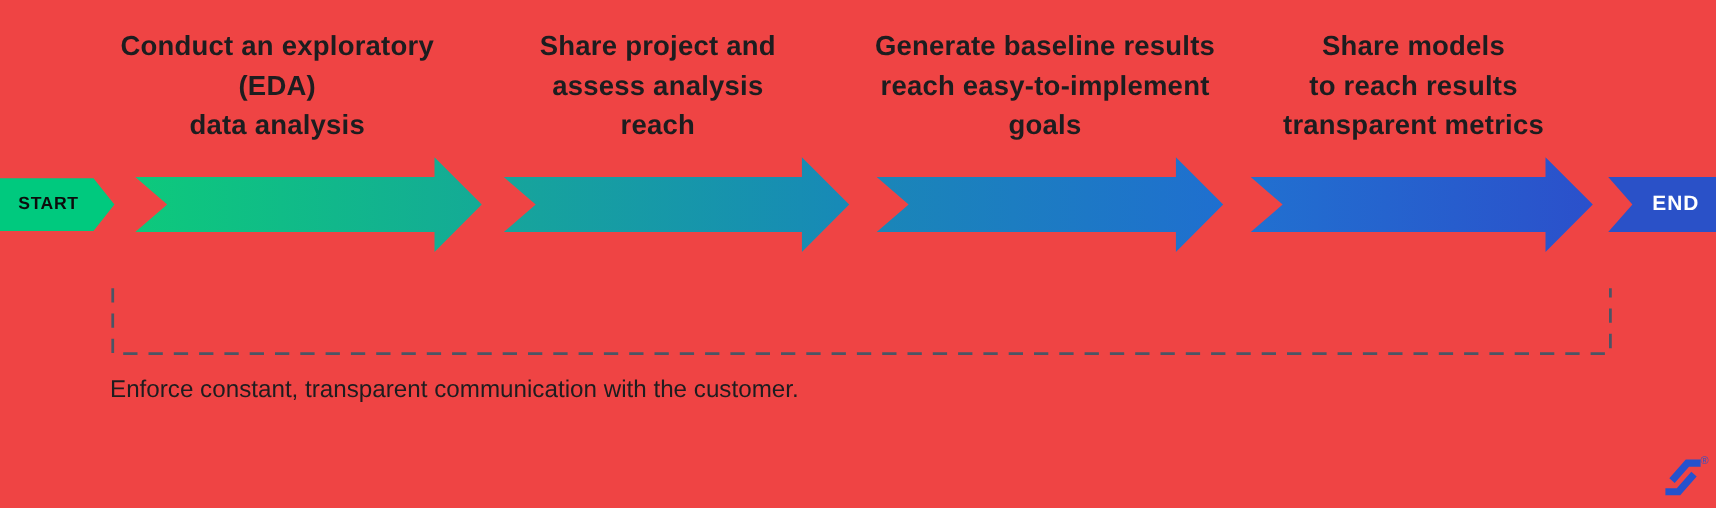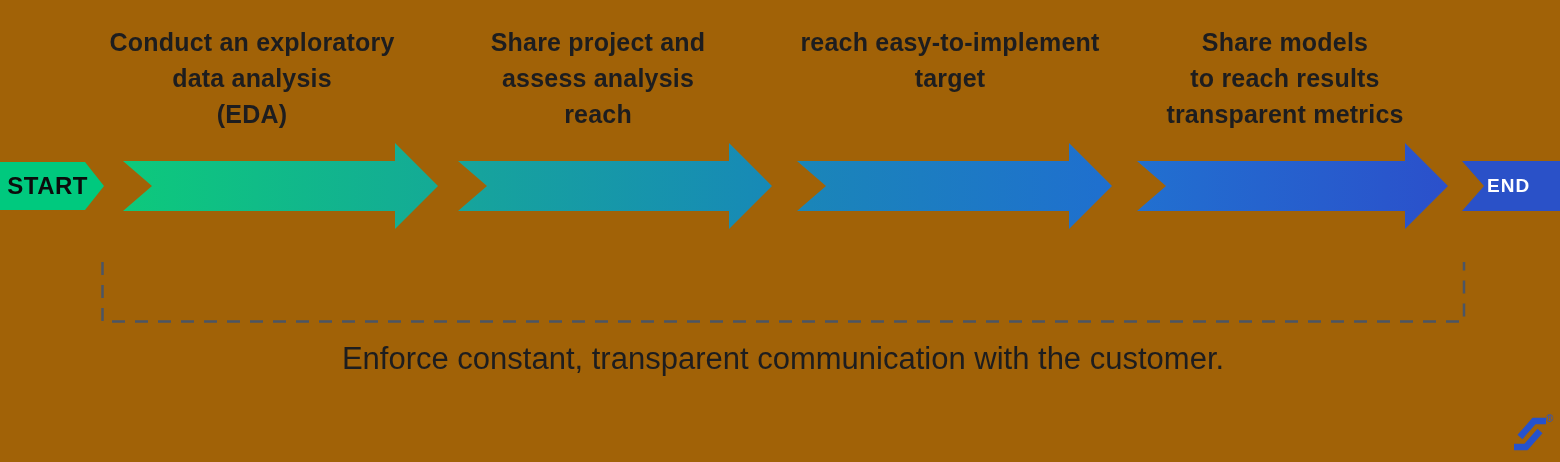--- a/index.html
+++ b/index.html
@@ -1,19 +1,19 @@
 <!DOCTYPE html>
 <html><head>
 <meta charset="utf-8">
 <style>
   html,body{margin:0;padding:0;background:#ffffff;}
   .canvas{
     position:relative;
     width:1560px;height:462px;
-    background:#a16207;
+    background:#ef4444;
     overflow:hidden;
     font-family:"Liberation Sans", sans-serif;
   }
   .step-label{
     position:absolute;
     top:24px;
     text-align:center;
     font-size:25px;
     font-weight:700;
     line-height:36px;
@@ -23,60 +23,61 @@
   .step-label span{display:block;}
   #step-label-0{left:72px;width:360px;}
   #step-label-1{left:448px;width:300px;}
   #step-label-2{left:770px;width:360px;}
   #step-label-3{left:1115px;width:340px;}
   .arrows{
     position:absolute;left:0;top:140px;width:1560px;height:92px;display:block;
   }
   .start-text{
     position:absolute;left:0;top:162px;width:88px;height:48px;
-    line-height:48px;text-align:right;
-    font-size:24px;font-weight:700;letter-spacing:0.5px;color:#0c0c0c;
+    line-height:48px;text-align:center;
+    font-size:16px;font-weight:700;letter-spacing:0.5px;color:#0c0c0c;
   }
   .end-text{
     position:absolute;left:1487px;top:161px;width:73px;height:50px;
-    line-height:50px;text-align:left;
+    line-height:50px;text-align:center;
     font-size:19px;font-weight:700;letter-spacing:1px;color:#ffffff;
   }
   .bracket{
     position:absolute;left:0;top:0;width:1560px;height:462px;display:block;
     pointer-events:none;
   }
   .caption{
     position:absolute;left:100px;top:341px;width:1366px;
-    text-align:center;
-    font-size:31px;font-weight:400;color:#1d1d1f;
+    text-align:left;
+    font-size:22px;font-weight:400;color:#1d1d1f;
   }
   .logo{
     position:absolute;left:1506px;top:408px;width:48px;height:46px;
   }
   .logo svg{display:block;}
 </style>
 </head>
 <body>
 
 <div class="canvas">
 
   <div class="step-label" id="step-label-0">
     <span>Conduct an exploratory</span>
+    <span>(EDA)</span>
     <span>data analysis</span>
-    <span>(EDA)</span>
   </div>
   <div class="step-label" id="step-label-1">
     <span>Share project and</span>
     <span>assess analysis</span>
     <span>reach</span>
   </div>
   <div class="step-label" id="step-label-2">
+    <span>Generate baseline results</span>
     <span>reach easy-to-implement</span>
-    <span>target</span>
+    <span>goals</span>
   </div>
   <div class="step-label" id="step-label-3">
     <span>Share models</span>
     <span>to reach results</span>
     <span>transparent metrics</span>
   </div>
 
   <svg class="arrows" viewBox="0 0 1560 92" aria-hidden="true">
     <defs>
       <linearGradient id="grad-0" x1="0" y1="0" x2="1" y2="0">

